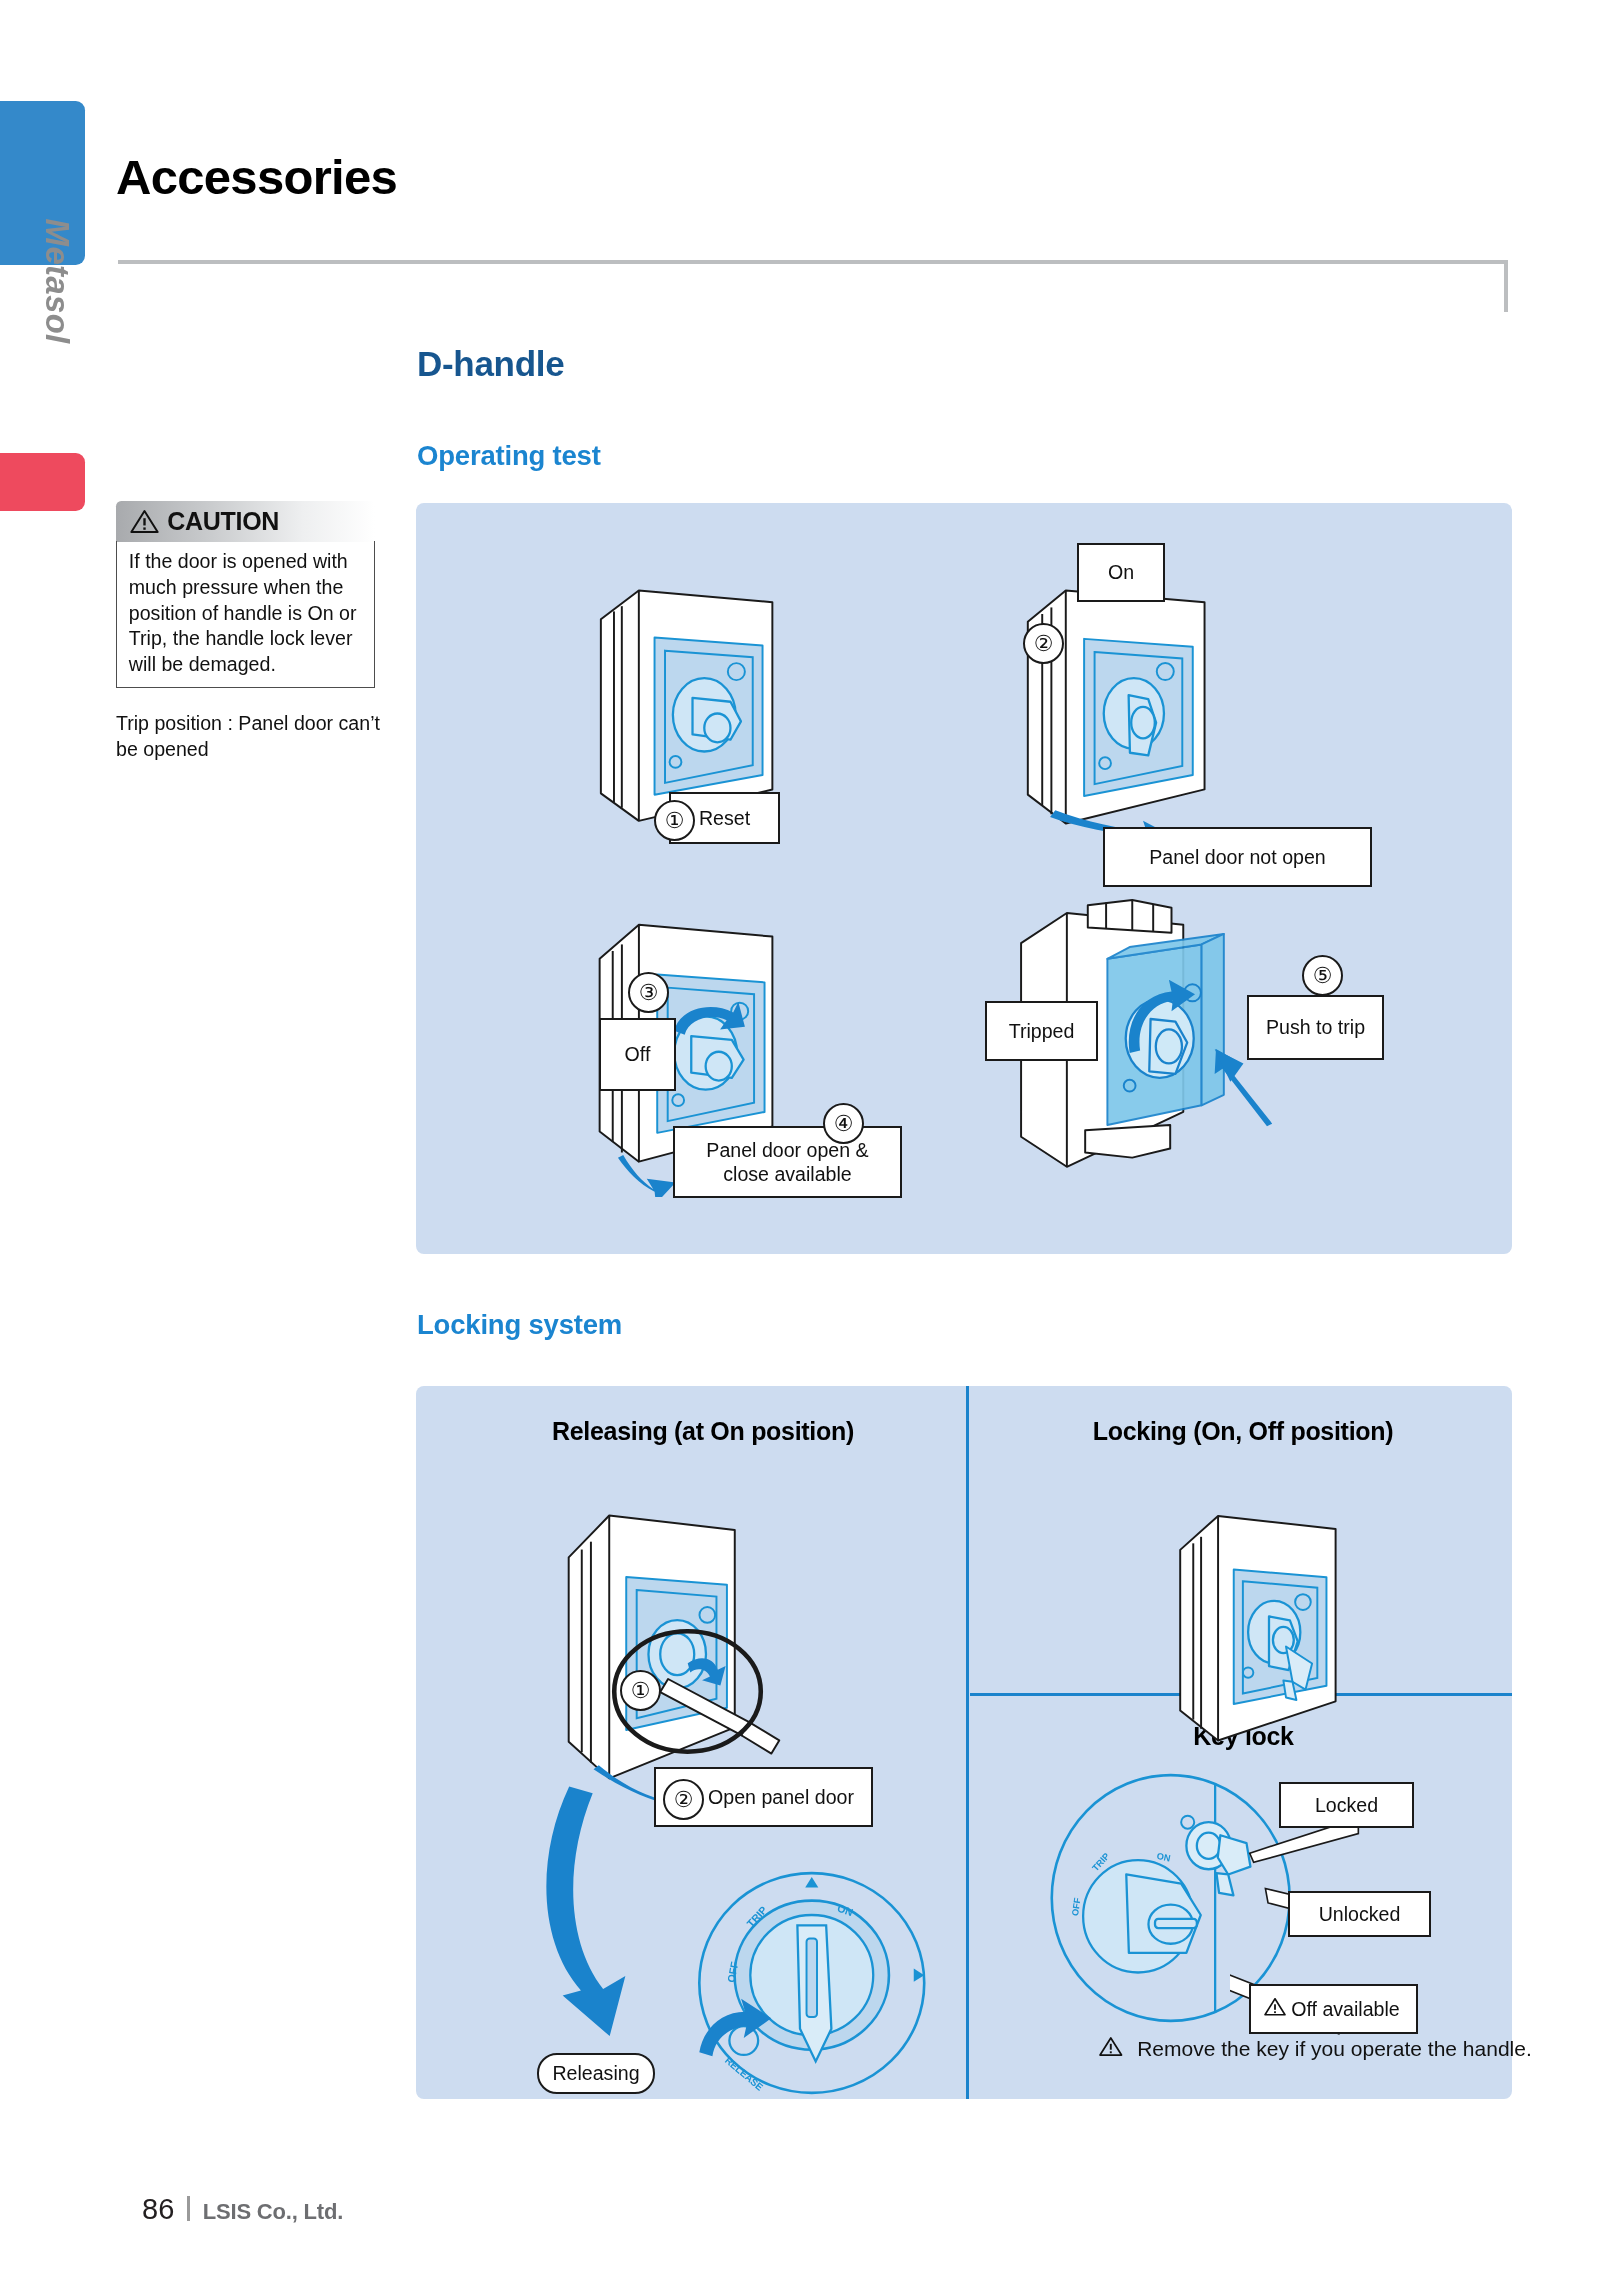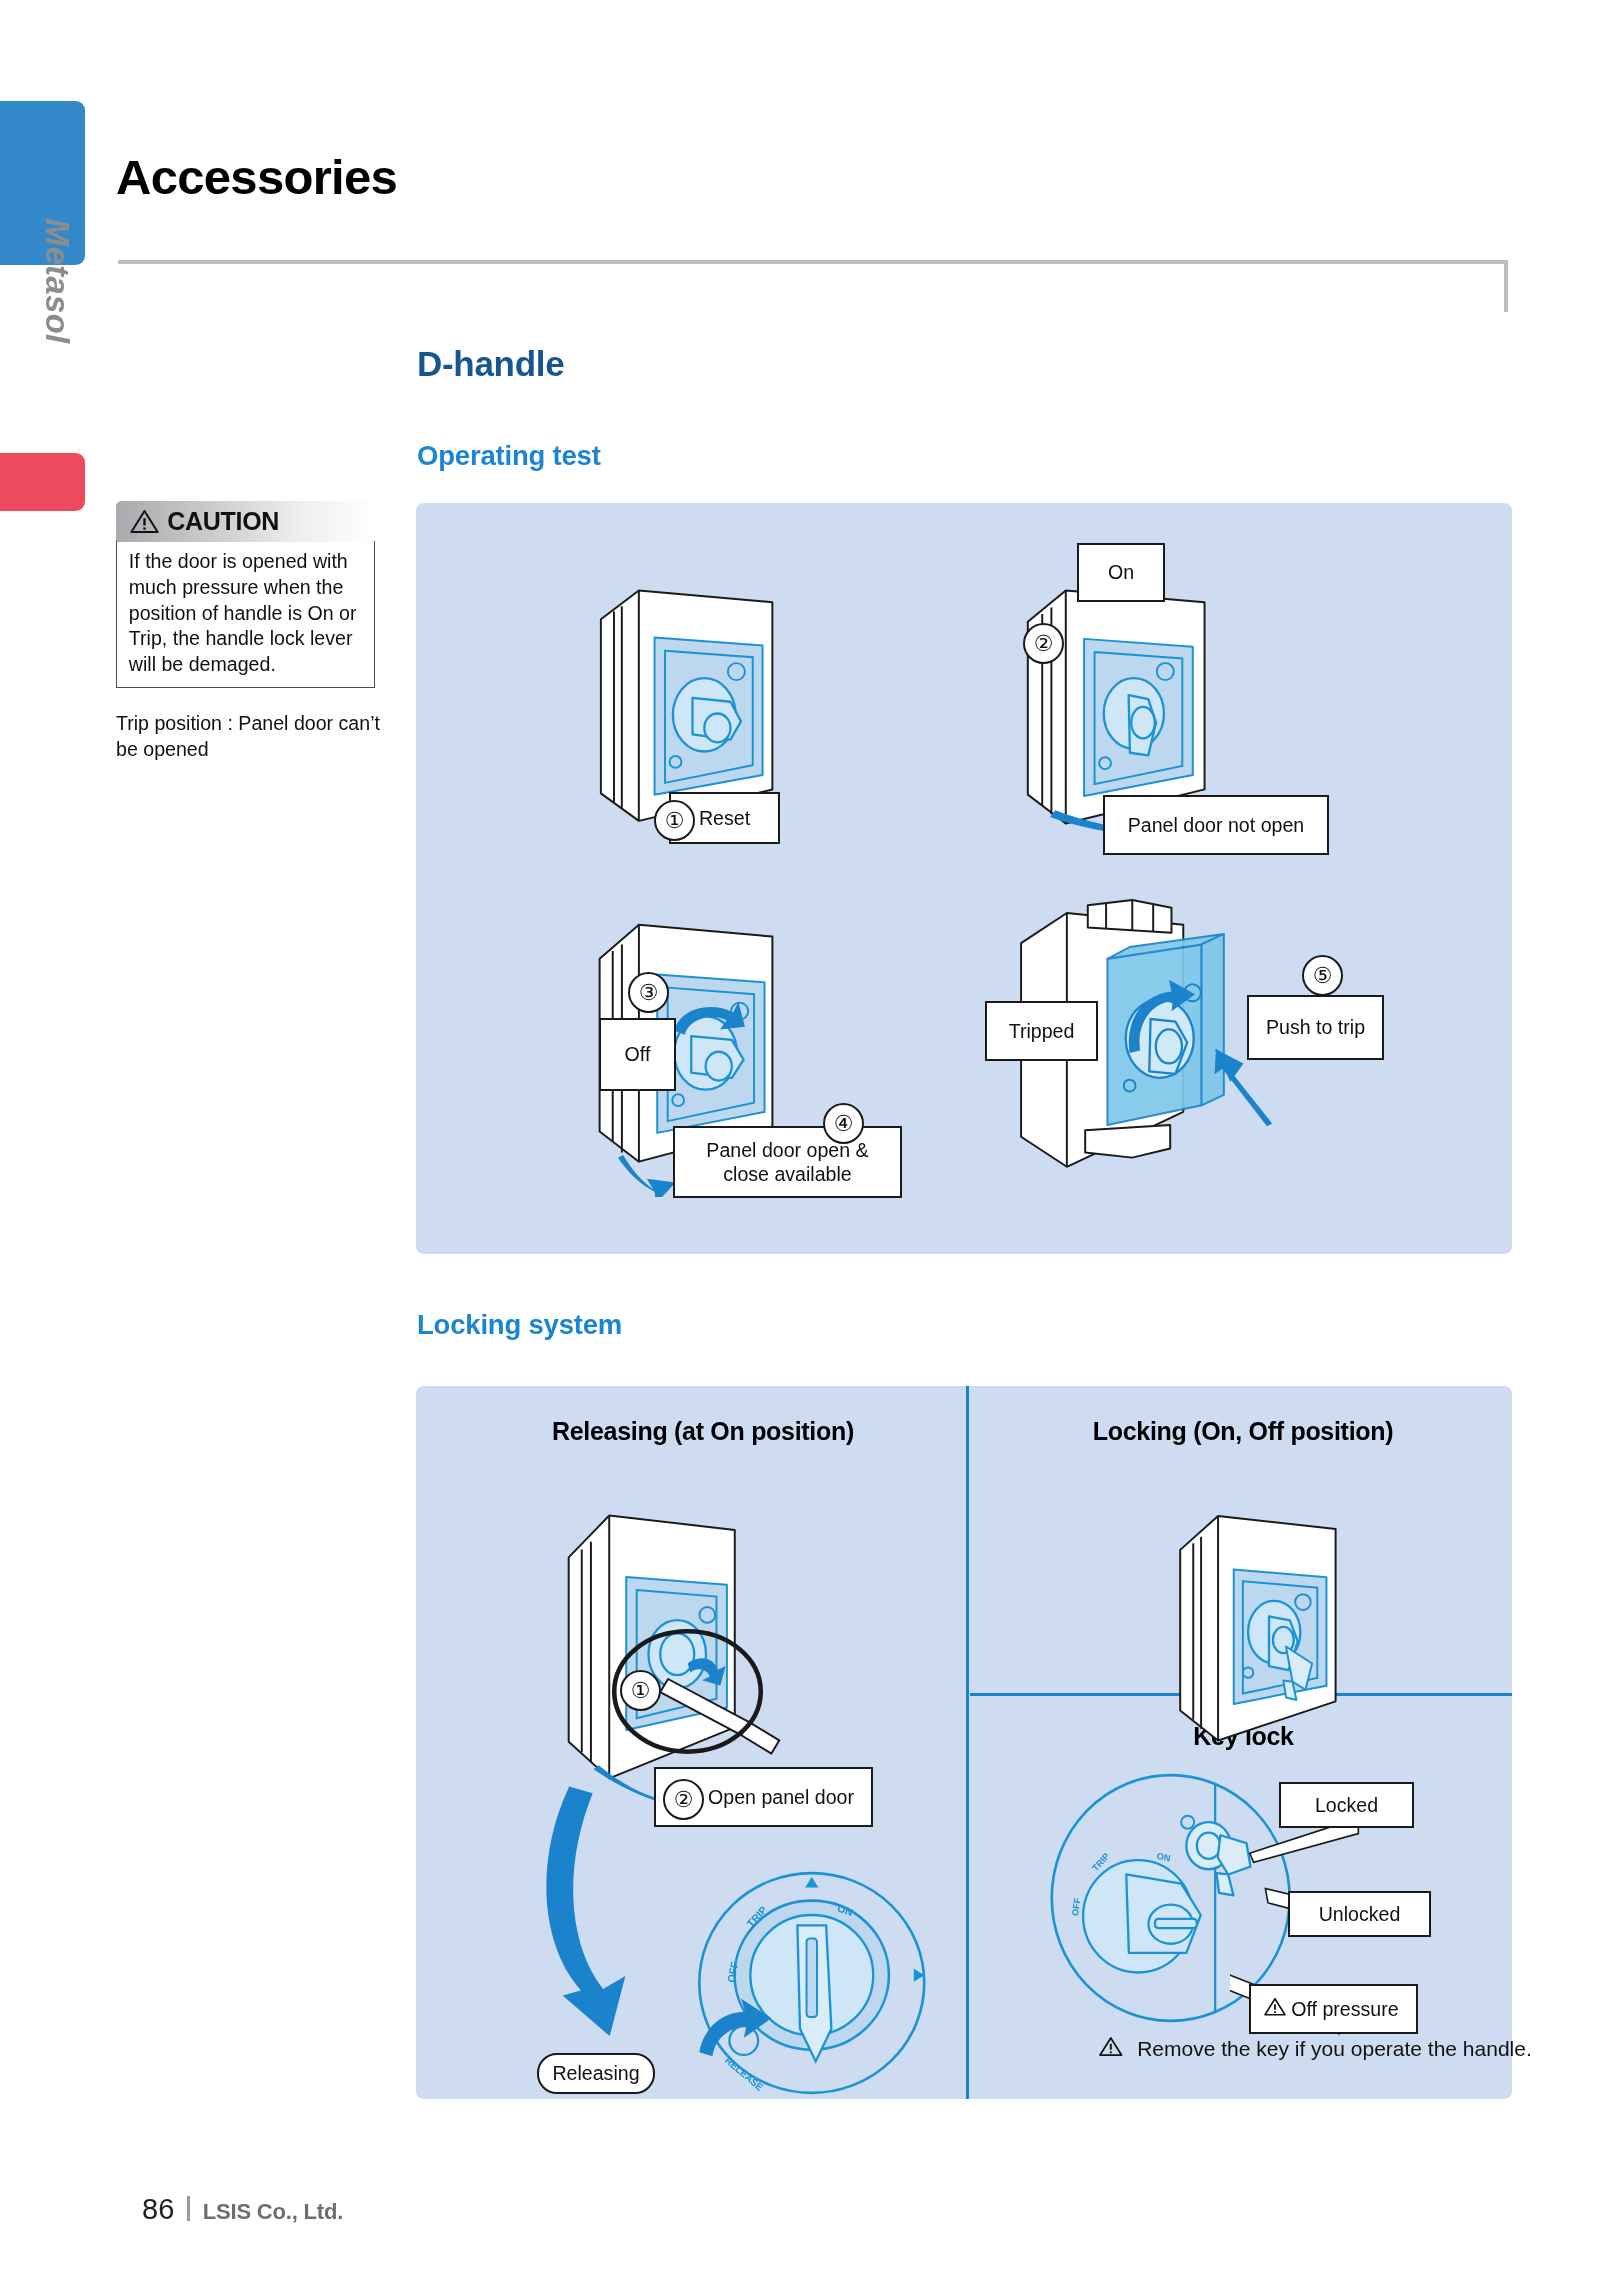--- a/index.html
+++ b/index.html
@@ -306,21 +306,21 @@
     <ellipse cx="206" cy="250" rx="18" ry="24"></ellipse>
   </g>
   <circle cx="240" cy="172" r="13" fill="none" stroke="#1a93d4" stroke-width="3"></circle>
   <circle cx="148" cy="312" r="9" fill="none" stroke="#1a93d4" stroke-width="3"></circle>
 
   <path d="M72 384 C120 402 170 412 212 418 L206 400 L252 424 L204 442 L210 424 C164 420 106 410 64 394 Z" fill="#1a83cc" stroke="none"></path>
 </svg>
 
 <div class="numcircle" style="left:1023px; top:623px; width:37px; height:37px;">②</div>
 <div class="callout" style="left:1077px; top:543px; width:88px; height:59px;">On</div>
-<div class="callout" style="left:1103px; top:795px; width:226px; height:60px;">Panel door not open</div>
+<div class="callout" style="left:1103px; top:827px; width:269px; height:60px;">Panel door not open</div>
 
 <svg class="illus" style="left:576px; top:896px;" width="275" height="301" viewBox="0 0 420 460">
   <g fill="#ffffff" stroke="#1a1a1a" stroke-width="3" stroke-linejoin="round">
     <path d="M36 96 L96 44 L300 62 L300 352 L96 406 L36 360 Z"></path>
     <path d="M96 44 L96 406"></path>
     <path d="M56 84 L56 376"></path>
     <path d="M70 74 L70 392"></path>
   </g>
   <g fill="#bcd7ee" stroke="#1a93d4" stroke-width="3" stroke-linejoin="round">
     <path d="M124 120 L288 132 L288 330 L124 362 Z"></path>
@@ -511,21 +511,21 @@
 <div class="callout" style="left:1288px; top:1891px; width:143px; height:46px;">Unlocked</div>
 
 <div class="callout left-align" style="left:1249px; top:1984px; width:169px; height:50px; padding-left:13px;">
   <span class="warn-inline">
     <svg width="22" height="19.6" viewBox="0 0 44 38">
       <path d="M22 3 L42 35 L2 35 Z" fill="none" stroke="#111" stroke-width="3.2" stroke-linejoin="round"></path>
       <rect x="20.2" y="14" width="3.6" height="11" fill="#111"></rect>
       <rect x="20.2" y="28" width="3.6" height="3.6" fill="#111"></rect>
     </svg>
   </span>
-  <span>Off pressure</span>
+  <span>Off available</span>
 </div>
 
 <div style="position:absolute; left:1054px; top:2036px; width:523px; display:flex; align-items:center; justify-content:center; gap:9.2px; font-size:21px; color:#111;">
   <span class="warn-inline">
     <svg width="23.6" height="21" viewBox="0 0 44 38">
       <path d="M22 3 L42 35 L2 35 Z" fill="none" stroke="#111" stroke-width="3.2" stroke-linejoin="round"></path>
       <rect x="20.2" y="14" width="3.6" height="11" fill="#111"></rect>
       <rect x="20.2" y="28" width="3.6" height="3.6" fill="#111"></rect>
     </svg>
   </span>

